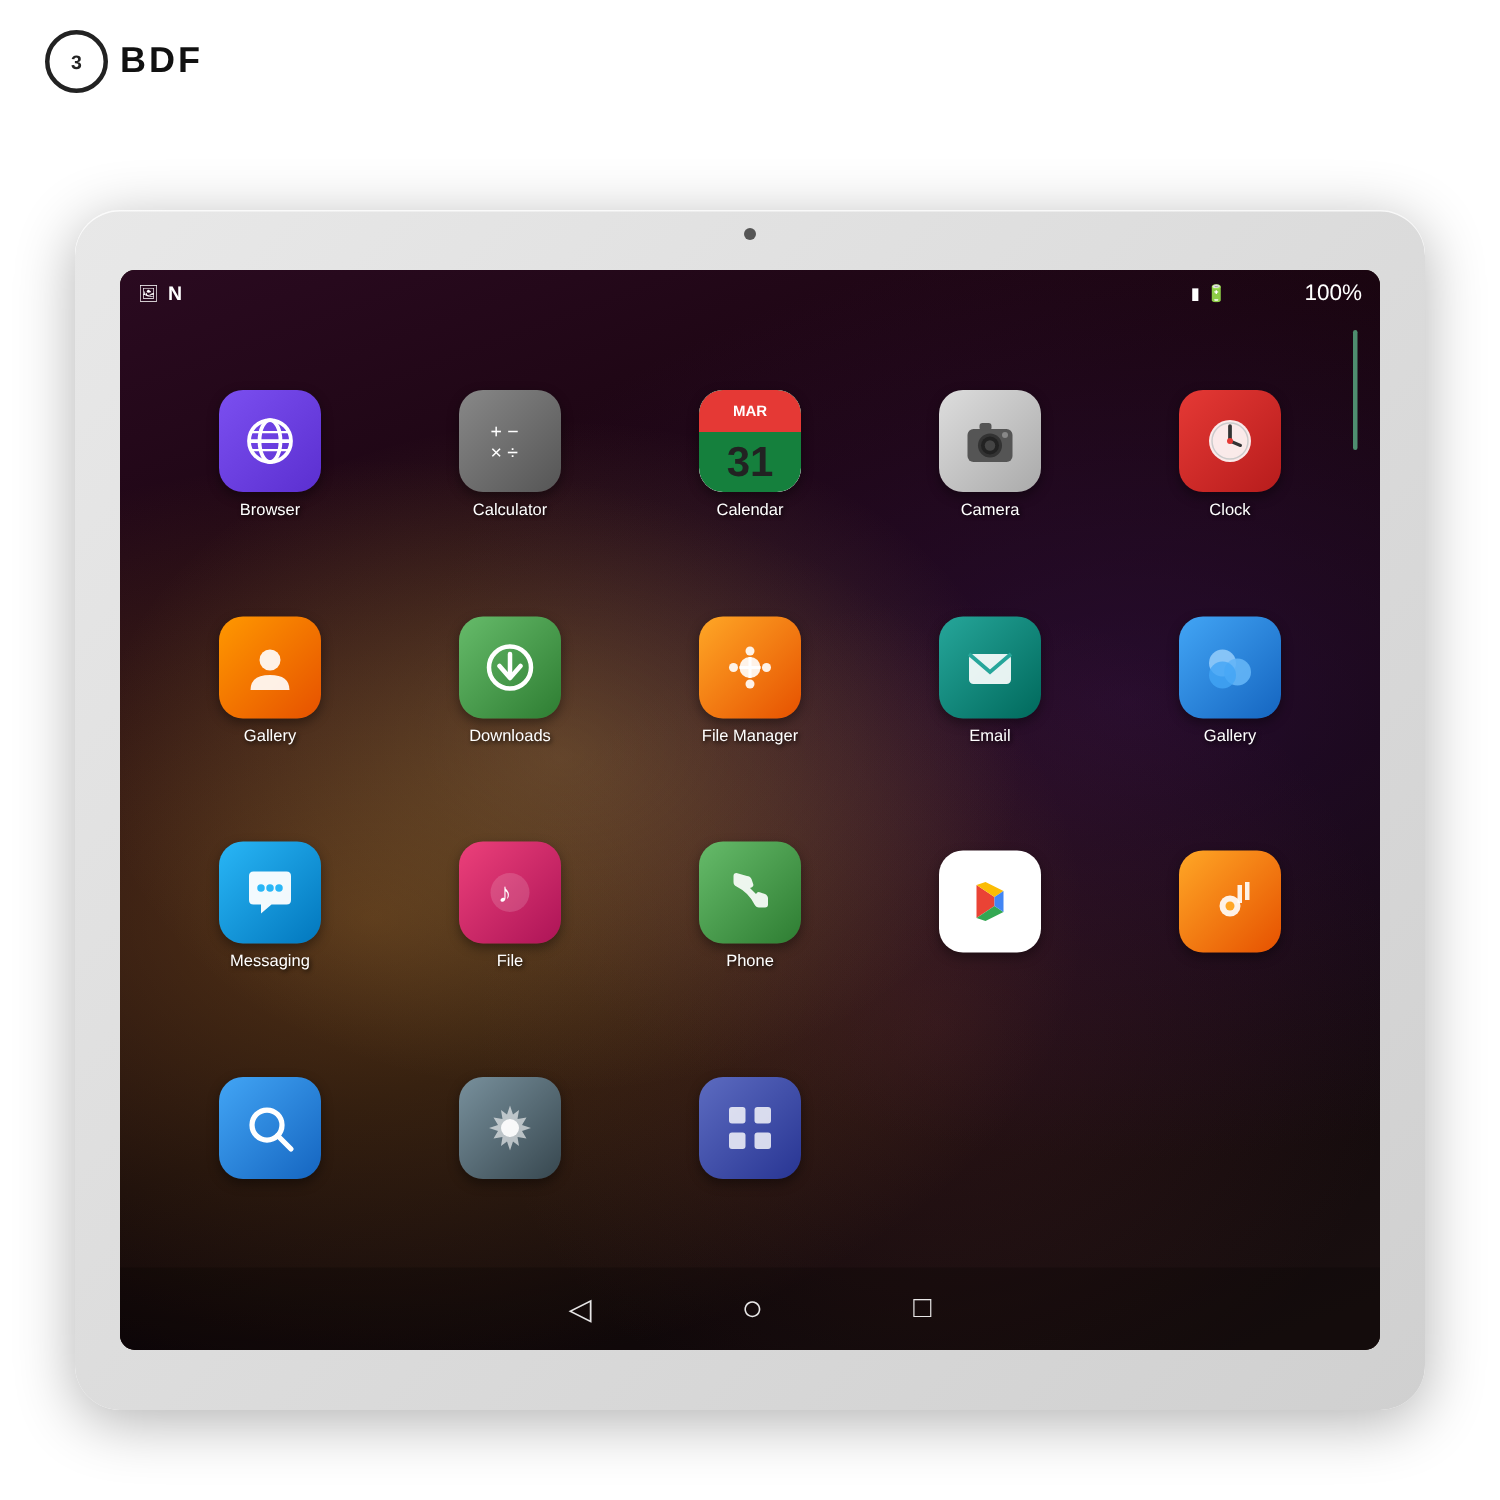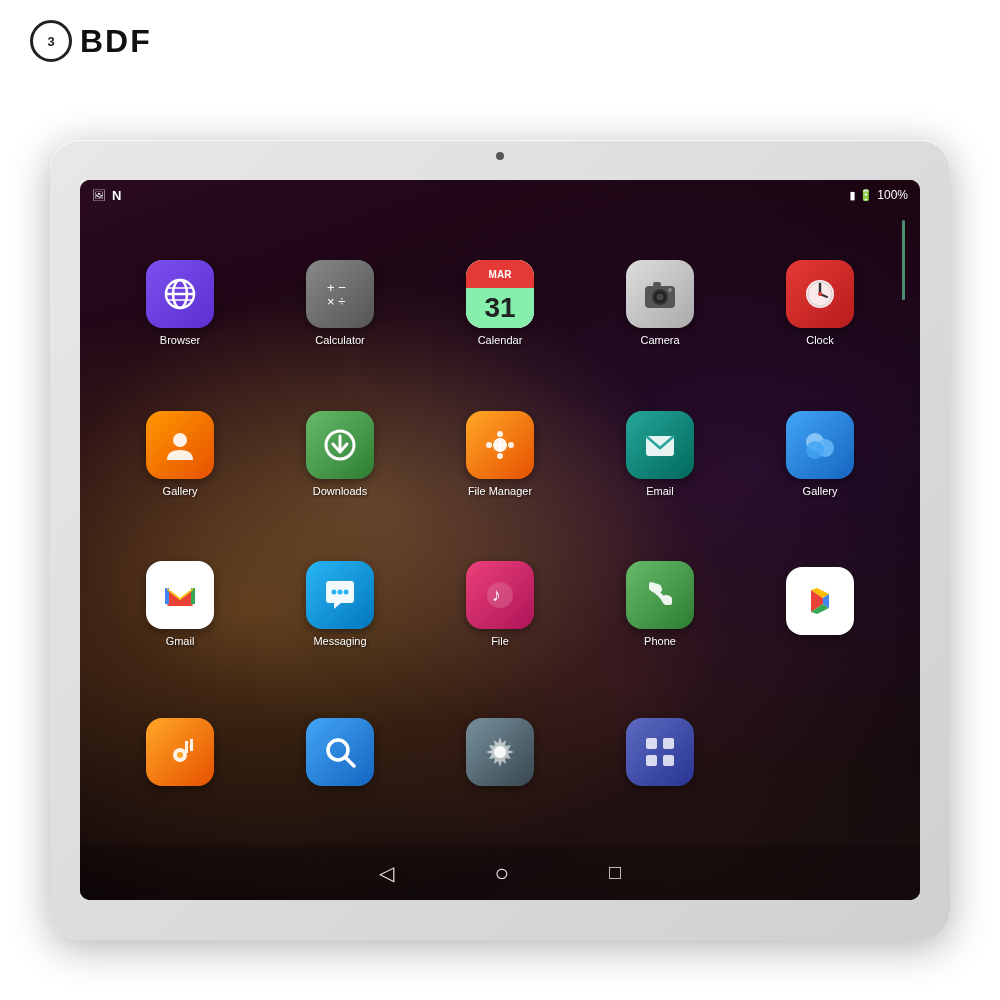--- a/index.html
+++ b/index.html
@@ -34,21 +34,21 @@
       border: 3px solid #222;
       border-radius: 50%;
       display: flex;
       align-items: center;
       justify-content: center;
       font-size: 13px;
       font-weight: bold;
       color: #222;
     }
     .logo-text {
-      font-size: 32px;
+      font-size: 24px;
       font-weight: 900;
       color: #111;
       letter-spacing: 2px;
     }
 
     
     .tablet-outer {
       position: absolute;
       top: 140px;
       left: 50px;
@@ -127,21 +127,22 @@
       gap: 4px;
       color: white;
       font-size: 11px;
     }
     .status-icon {
       color: white;
       font-size: 11px;
     }
     .battery-text {
       color: white;
-      font-size: 12px;
+      font-size: 15px;
+      margin-left: 48px;
     }
 
     
     .app-grid {
       position: absolute;
       top: 38px;
       left: 0;
       right: 0;
       bottom: 60px;
       display: grid;
@@ -200,21 +201,21 @@
     .icon-settings { background: linear-gradient(135deg, #78909c, #37474f); }
     .icon-appstore { background: linear-gradient(135deg, #5c6bc0, #283593); }
 
     
     .calendar-inner {
       display: flex;
       flex-direction: column;
       align-items: center;
       width: 100%;
       height: 100%;
-      background: #86efac;
+      background: #15803d;
       border-radius: 16px;
       overflow: hidden;
     }
     .calendar-top {
       background: #e53935;
       width: 100%;
       height: 28px;
       display: flex;
       align-items: center;
       justify-content: center;
@@ -414,33 +415,20 @@
           <div class="app-icon icon-gallery">
             <svg width="38" height="38" viewBox="0 0 38 38">
               <circle cx="14" cy="16" r="9" fill="#90caf9" opacity="0.9"></circle>
               <circle cx="24" cy="22" r="9" fill="#64b5f6" opacity="0.9"></circle>
               <circle cx="14" cy="24" r="9" fill="#42a5f5" opacity="0.8"></circle>
             </svg>
           </div>
           <span class="app-label">Gallery</span>
         </div>
 
-        <div class="app-item">
-          <div class="app-icon icon-gmail" style="box-shadow:0 3px 8px rgba(0,0,0,0.4);">
-            <svg width="38" height="38" viewBox="0 0 38 38">
-              <rect width="38" height="38" rx="16" fill="white"></rect>
-              <path d="M6 12 L19 22 L32 12 L32 28 Q32 30 30 30 L8 30 Q6 30 6 28 Z" fill="#ea4335"></path>
-              <path d="M6 12 L19 22 L32 12" fill="none" stroke="white" stroke-width="3"></path>
-              <path d="M6 12 L6 28" stroke="#4285f4" stroke-width="4"></path>
-              <path d="M32 12 L32 28" stroke="#34a853" stroke-width="4"></path>
-              <path d="M6 12 L19 22 L32 12 L32 14 L19 24 L6 14 Z" fill="#fbbc04"></path>
-            </svg>
-          </div>
-          <span class="app-label">Gmail</span>
-        </div>
 
         <div class="app-item" style="position:relative;">
           <div class="app-icon icon-messaging">
             <svg width="38" height="38" viewBox="0 0 38 38">
               <path d="M5 8 Q5 5 8 5 L30 5 Q33 5 33 8 L33 24 Q33 27 30 27 L20 27 L13 33 L13 27 L8 27 Q5 27 5 24 Z" fill="white" opacity="0.95"></path>
               <circle cx="13" cy="16" r="2.5" fill="#29b6f6"></circle>
               <circle cx="19" cy="16" r="2.5" fill="#29b6f6"></circle>
               <circle cx="25" cy="16" r="2.5" fill="#29b6f6"></circle>
             </svg>
           </div>

